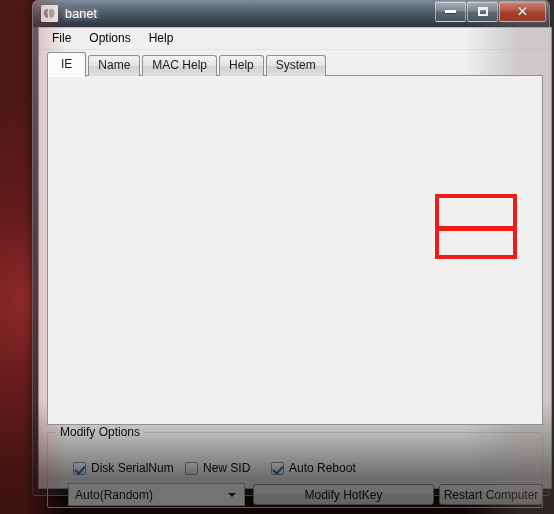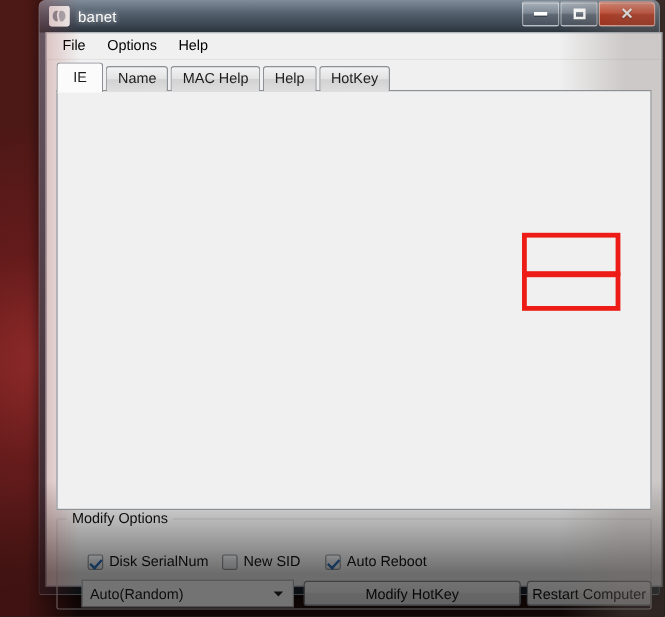--- a/index.html
+++ b/index.html
@@ -328,21 +328,21 @@
         <div class="menu-item">File</div>
         <div class="menu-item">Options</div>
         <div class="menu-item">Help</div>
       </div>
 
       <div id="tabstrip">
         <div class="tab active">IE</div>
         <div class="tab">Name</div>
         <div class="tab">MAC Help</div>
         <div class="tab">Help</div>
-        <div class="tab">HotKey</div>
+        <div class="tab">System</div>
       </div>
 
       <div id="tabpanel"></div>
 
       <div id="hdr-icon">
         <svg width="44" height="44" viewBox="0 0 44 44">
           <g transform="rotate(-6 22 22)">
             <rect x="6" y="6" width="27" height="31" rx="2.5" fill="#1e5fa8"></rect>
             <rect x="8.5" y="8.5" width="22" height="26" rx="1.5" fill="#e9f3fc"></rect>
             <rect x="13.5" y="3.5" width="12" height="6" rx="1.6" fill="#cfd6dc" stroke="#7f8a94" stroke-width="1"></rect>

